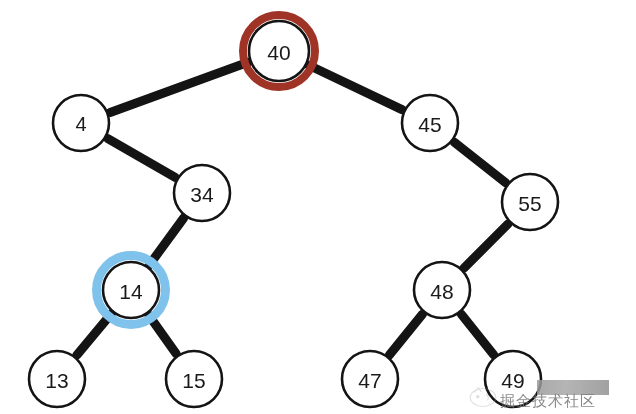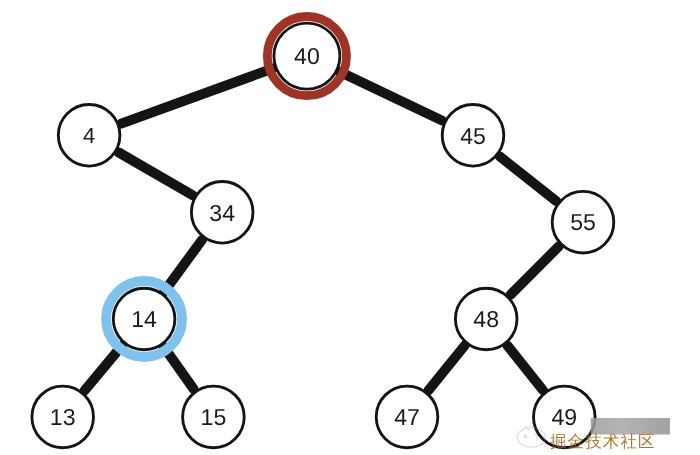--- a/index.html
+++ b/index.html
@@ -65,21 +65,21 @@
     height: 26px;
     opacity: 0.30;
   }
   #watermark-text {
     position: absolute;
     left: 38px;
     bottom: 1px;
     font-family: Liberation Mono, monospace;
     font-size: 15px;
     letter-spacing: 1px;
-    color: #a16207;
+    color: #737373;
     opacity: 0.85;
     white-space: nowrap;
   }
   #watermark-redaction {
     position: absolute;
     left: 75px;
     bottom: 17px;
     width: 72px;
     height: 15px;
     background: linear-gradient(90deg, #9b9b9b 0%, #a8a8a8 40%, #919191 100%);

